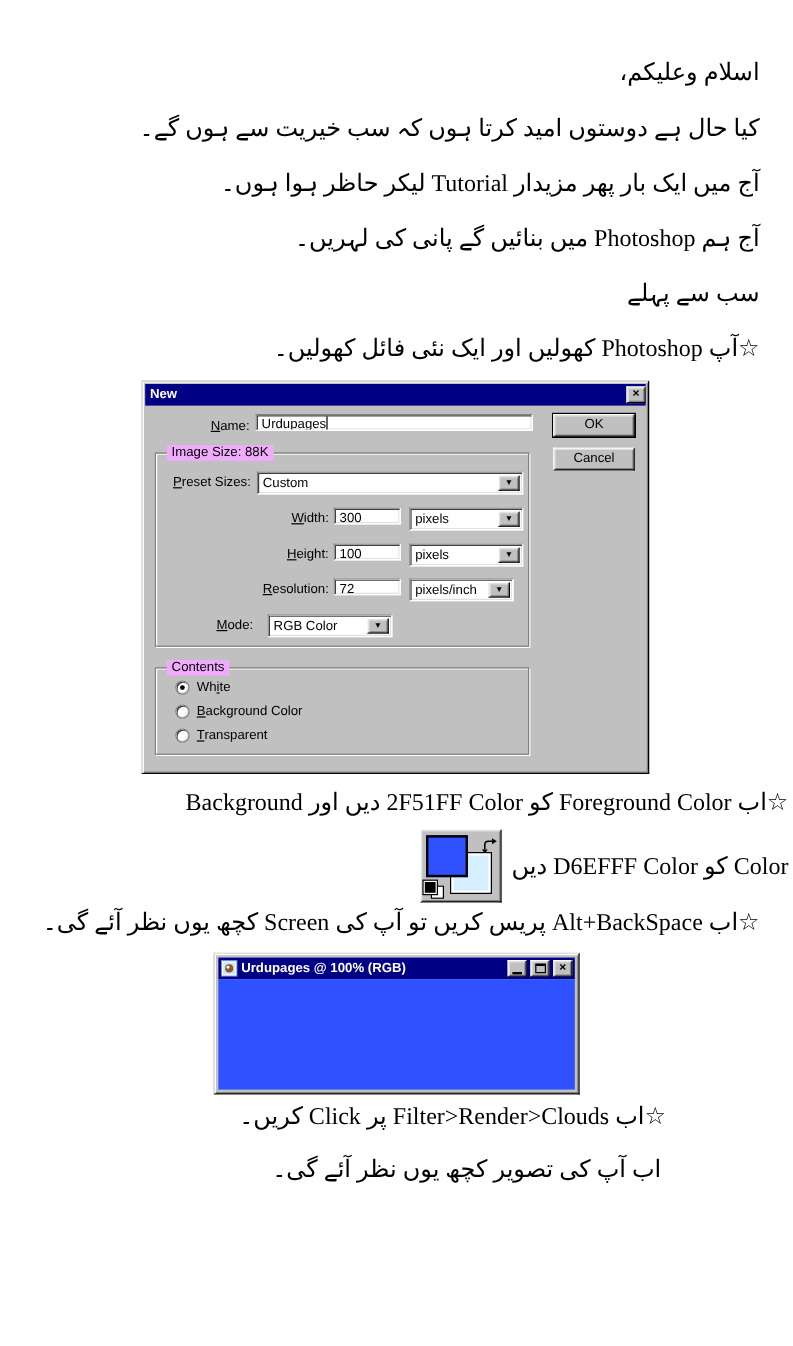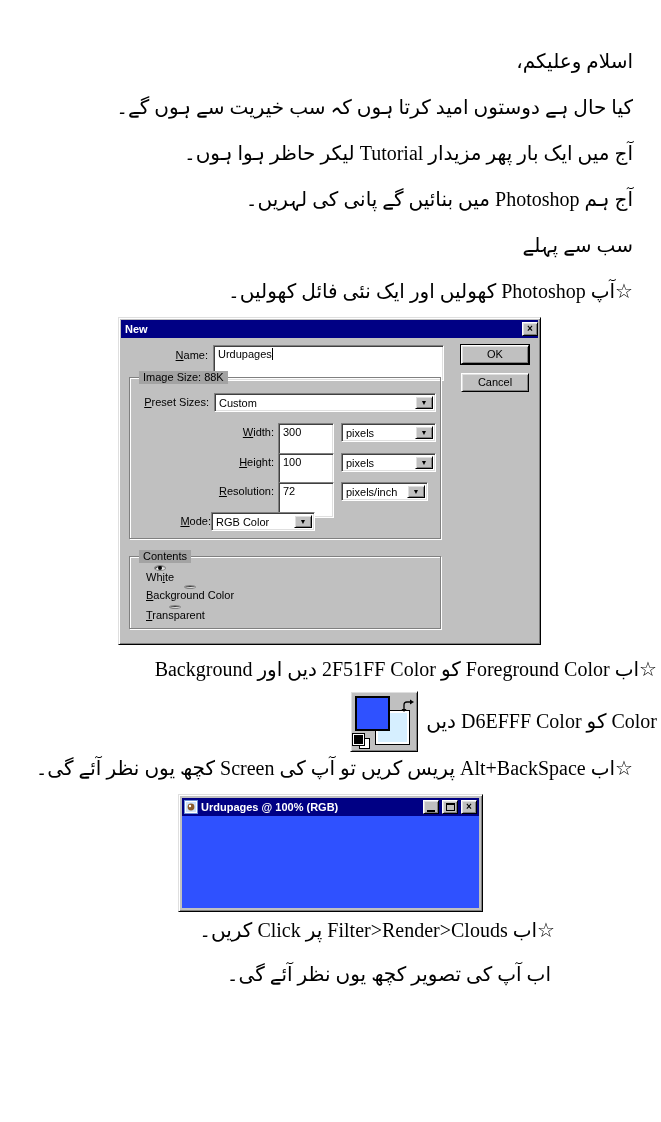--- a/index.html
+++ b/index.html
@@ -29,35 +29,35 @@
 
   .dialog{position:absolute;left:118px;top:317px;width:421px;height:326px;font-size:11px;color:#000;}
   .titlebar{position:absolute;left:2px;right:2px;top:2px;height:18px;
             background:var(--titlebar,#000084);color:#fff;display:flex;align-items:center;
             font-weight:bold;padding-left:4px;box-sizing:border-box;}
   .titlebar .spacer{flex:1;}
   .tb-btn{width:16px;height:14px;display:flex;align-items:center;justify-content:center;
           font-size:10px;font-weight:bold;color:#000;line-height:1;box-sizing:border-box;}
   .lbl{position:absolute;text-align:right;height:18px;line-height:18px;white-space:nowrap;}
   .lbl u, .radio-lbl u{text-decoration:underline;}
-  .field{position:absolute;height:36px;line-height:17px;box-sizing:border-box;
+  .field{position:absolute;height:14px;line-height:17px;box-sizing:border-box;
          padding-left:4px;white-space:nowrap;overflow:hidden;}
   .caret{display:inline-block;width:1px;height:12px;background:#000;vertical-align:-2px;}
   .combo{position:absolute;height:19px;box-sizing:border-box;background:#fff;
          border:1px solid;border-color:#808080 #fff #fff #808080;
          box-shadow:inset 1px 1px 0 #404040, inset -1px -1px 0 #dfdfdf;}
   .combo .val{position:absolute;left:4px;top:2px;line-height:14px;white-space:nowrap;}
   .combo .drop{position:absolute;right:2px;top:2px;bottom:2px;width:16px;
                display:flex;align-items:center;justify-content:center;font-size:7px;color:#000;}
   .btn{position:absolute;width:68px;height:19px;box-sizing:border-box;text-align:center;
        line-height:16px;font-size:11px;color:#000;}
   .btn.default{box-shadow:0 0 0 1px #000, inset 1px 1px 0 #dfdfdf, inset -1px -1px 0 #808080;}
   .group{position:absolute;box-sizing:border-box;}
-  .group-label{position:absolute;top:-7px;left:9px;background:#a3a3a3;padding:0 4px;line-height:13px;}
-  .radio-row{position:absolute;left:27px;height:16px;display:flex;align-items:center;column-gap:6px;flex-direction:column;}
+  .group-label{position:absolute;top:-7px;left:9px;background:#f0abfc;padding:0 4px;line-height:13px;}
+  .radio-row{position:absolute;left:27px;height:16px;display:flex;align-items:center;column-gap:6px;}
   .radio-circle{width:12px;height:12px;border-radius:50%;background:#fff;box-sizing:border-box;
                 border:1px solid #808080;box-shadow:inset 1px 1px 0 #404040, inset -1px -1px 1px #dfdfdf;
                 display:flex;align-items:center;justify-content:center;}
   .radio-dot{width:4px;height:4px;border-radius:50%;background:#000;display:none;}
   .radio-row[data-selected="true"] .radio-dot{display:block;}
 
   
   .swatch-panel{position:relative;width:66px;height:59px;flex:0 0 auto;}
   .fg-swatch{position:absolute;left:4px;top:4px;width:35px;height:35px;z-index:2;
              background:var(--fg-swatch,#2F51FF);border:2px solid #000;box-sizing:border-box;}
@@ -133,21 +133,21 @@
     </div>
 
     <span class="lbl" style="right:266px;top:164px;"><span></span><u>R</u><span>esolution:</span></span>
     <div class="field sunken" style="left:159px;top:164px;width:56px;"><span>72</span></div>
     <div class="combo" style="left:222px;top:164px;width:87px;">
       <span class="val">pixels/inch</span>
       <span class="drop raised">▼</span>
     </div>
 
     <span class="lbl" style="right:329px;top:194px;"><span></span><u>M</u><span>ode:</span></span>
-    <div class="combo" style="left:92px;top:194px;width:104px;">
+    <div class="combo" style="left:104px;top:194px;width:104px;">
       <span class="val">RGB Color</span>
       <span class="drop raised">▼</span>
     </div>
 
     <div class="group etched" style="left:10px;top:238px;width:312px;height:73px;">
       <span class="group-label">Contents</span>
     </div>
     <div class="radio-row" style="top:247px;" data-selected="true">
       <span class="radio-circle">
           <span class="radio-dot"></span>

